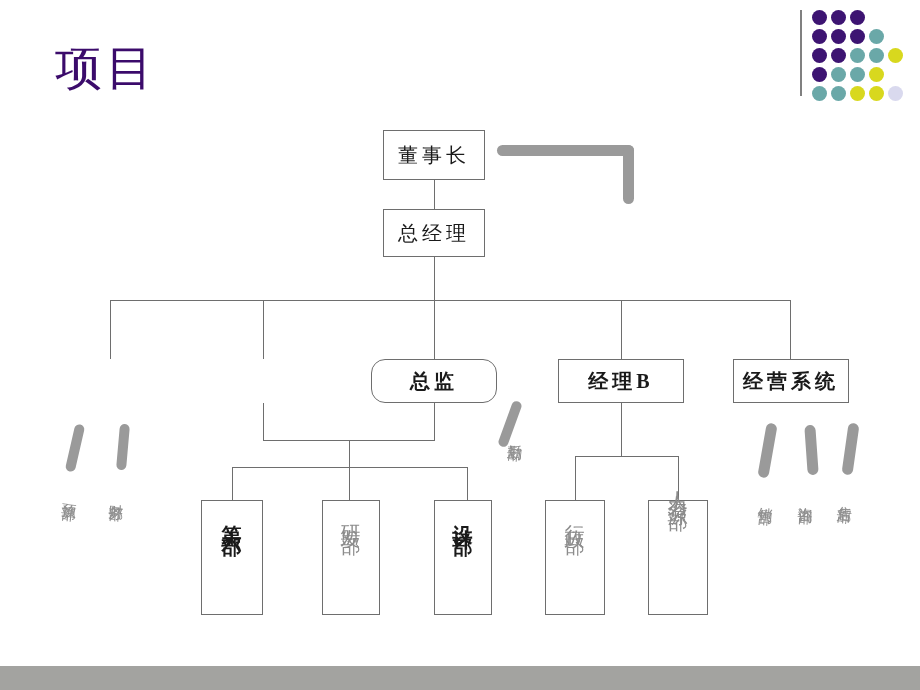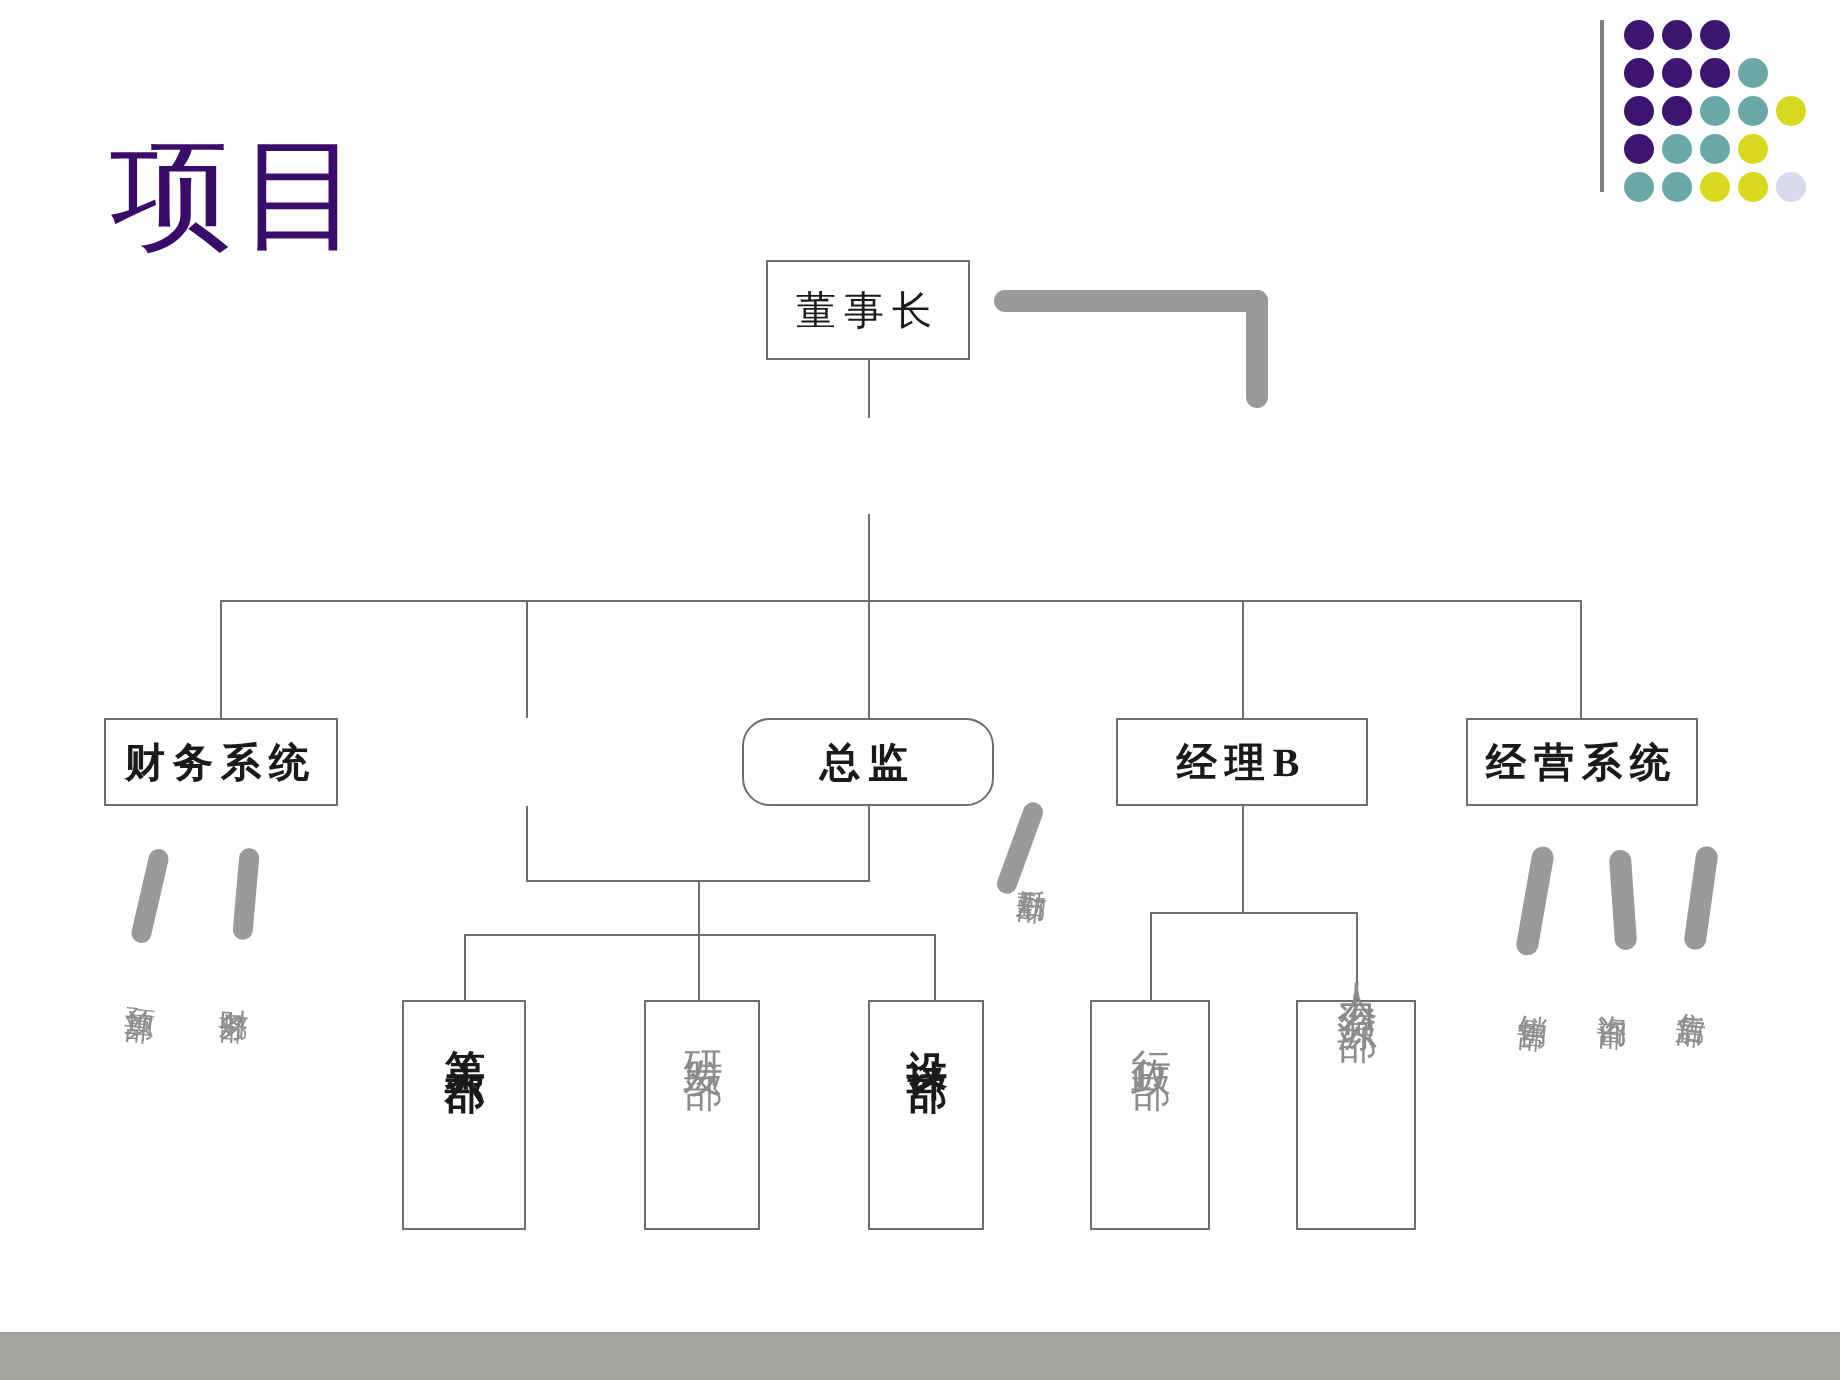--- a/index.html
+++ b/index.html
@@ -16,27 +16,26 @@
     height: 690px;
     background: #ffffff;
     overflow: hidden;
   }
 
   
   #slide-title {
     position: absolute;
     left: 55px;
     top: 44px;
-    font-family: Liberation Mono, monospace;
-    font-size: 61px;
+    font-family: Liberation Sans, sans-serif;
+    font-size: 47px;
     line-height: 1;
     color: #3b0b6b;
     letter-spacing: 4px;
     white-space: nowrap;
-    margin-top: 28px;
   }
 
   
   #deco {
     position: absolute;
     left: 800px;
     top: 8px;
     width: 112px;
     height: 96px;
   }
@@ -167,38 +166,38 @@
       <div class="dot" style="left: 31px; top: 78px; width: 15px; height: 15px; background: rgb(106, 168, 168);"></div>
       <div class="dot" style="left: 50px; top: 78px; width: 15px; height: 15px; background: rgb(216, 216, 30);"></div>
       <div class="dot" style="left: 69px; top: 78px; width: 15px; height: 15px; background: rgb(216, 216, 30);"></div>
       <div class="dot" style="left: 88px; top: 78px; width: 15px; height: 15px; background: rgb(217, 217, 238);"></div>
     </div>
 
   <div class="node" style="left:383px; top:130px; width:102px; height:50px;">
     <span class="lbl">董事长</span>
   </div>
 
+  <div class="node" style="left:383px; top:209px; width:102px; height:48px;">
+    <span class="lbl">总经理</span>
+  </div>
 
   <div class="ln v" style="left: 434px; top: 180px; height: 29px; background: rgb(110, 110, 110);"></div>
 
   <div class="stroke" style="left: 497px; top: 145px; width: 137px; height: 11px; background: rgb(154, 154, 154);"></div>
   <div class="stroke" style="left: 623px; top: 145px; width: 11px; height: 59px; background: rgb(154, 154, 154);"></div>
 
   <div class="ln v" style="left: 434px; top: 257px; height: 43px; background: rgb(110, 110, 110);"></div>
   <div class="ln h" style="left: 110px; top: 300px; width: 680px; background: rgb(110, 110, 110);"></div>
 
   <div class="ln v" style="left: 110px; top: 300px; height: 59px; background: rgb(110, 110, 110);"></div>
   <div class="ln v" style="left: 263px; top: 300px; height: 59px; background: rgb(110, 110, 110);"></div>
   <div class="ln v" style="left: 434px; top: 300px; height: 59px; background: rgb(110, 110, 110);"></div>
   <div class="ln v" style="left: 621px; top: 300px; height: 59px; background: rgb(110, 110, 110);"></div>
   <div class="ln v" style="left: 790px; top: 300px; height: 59px; background: rgb(110, 110, 110);"></div>
 
-  <div class="node bold" style="left:52px; top:359px; width:117px; height:44px;">
-    <span class="lbl">财务系统</span>
-  </div>
 
 
   <div class="node bold" style="left:371px; top:359px; width:126px; height:44px;border-radius:14px;">
     <span class="lbl">总监</span>
   </div>
 
   <div class="node bold" style="left:733px; top:359px; width:116px; height:44px;">
     <span class="lbl">经营系统</span>
   </div>
 

